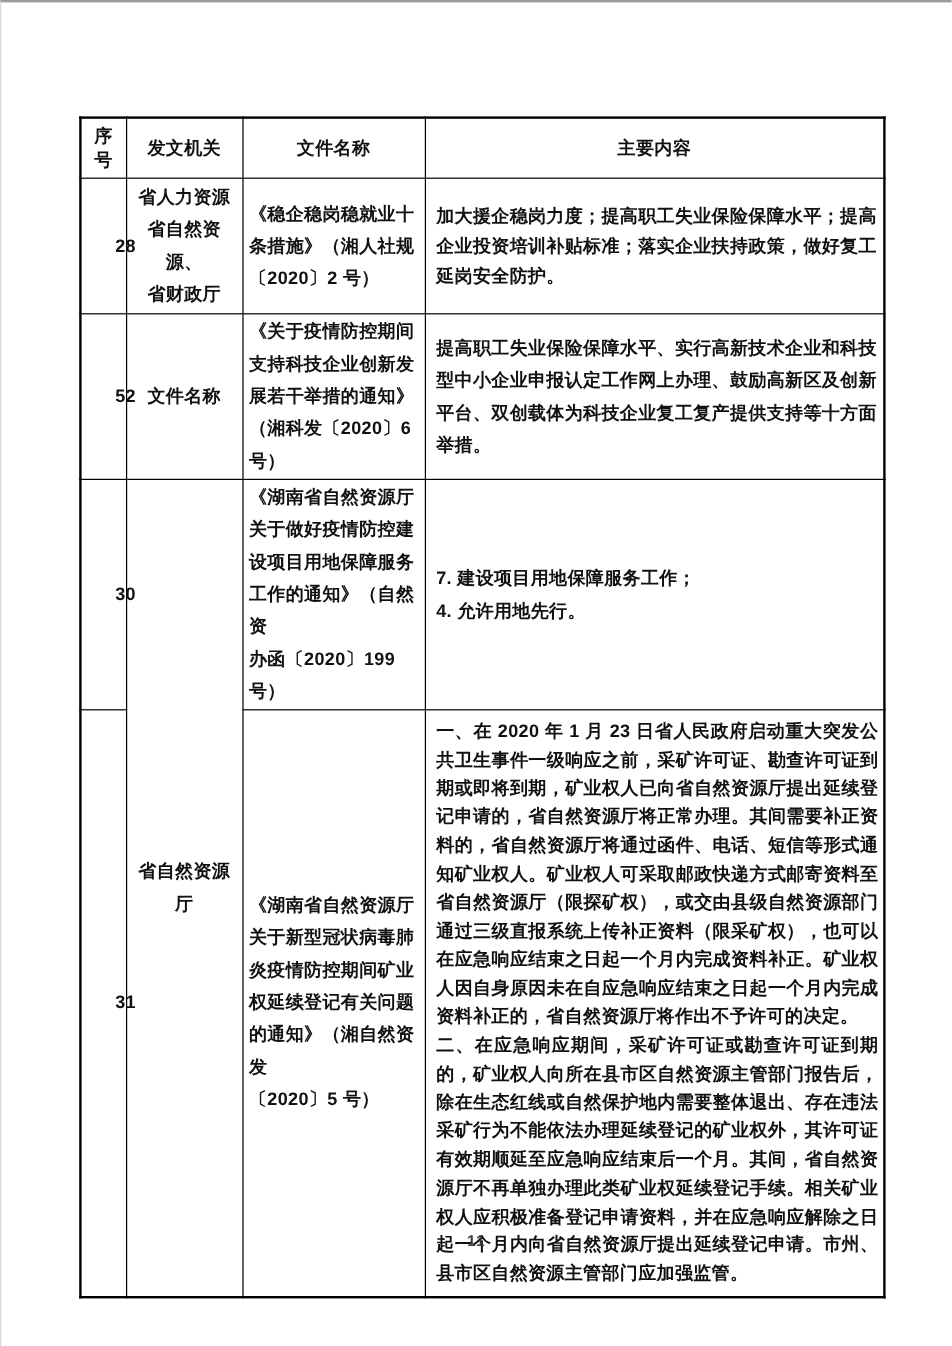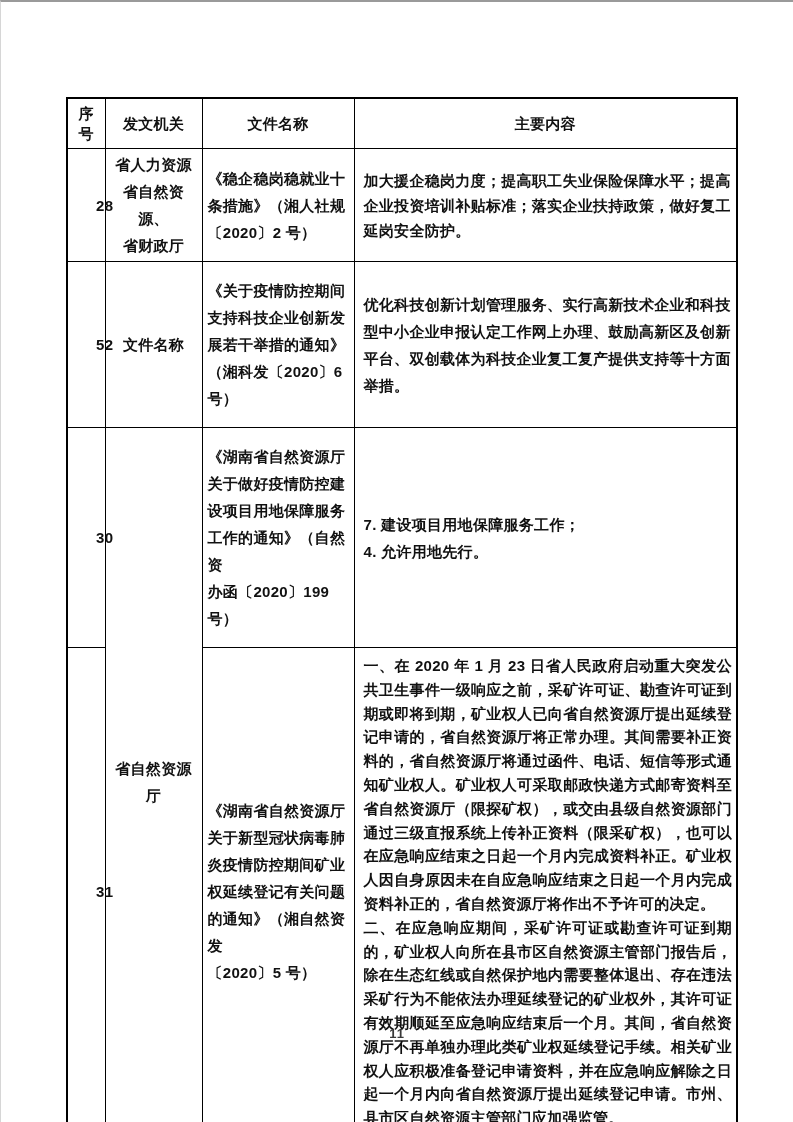--- a/index.html
+++ b/index.html
@@ -44,21 +44,21 @@
   td.no-cell { text-align: center; padding-left: 28px; }
   td.agency-cell {
     text-align: center;
     white-space: pre-line;
     line-height: 27px;
   }
   td.doc-cell {
     text-align: left;
     white-space: pre-line;
     line-height: 27px;
-    padding: 15px 5px;
+    padding: 1px 5px;
   }
   td.content-cell {
     text-align: left;
     padding: 6px 4px 6px 9px;
   }
   .lh25 { line-height: 25px; }
   .lh27 { line-height: 27px; }
   .dense p {
     margin: 0;
     line-height: 23.8px;
@@ -109,21 +109,21 @@
     </tr>
 
     <tr style="height:136px;">
       <td class="no-cell">52</td>
       <td class="agency-cell">文件名称</td>
       <td class="doc-cell">《关于疫情防控期间
 支持科技企业创新发
 展若干举措的通知》
 （湘科发〔2020〕6
 号）</td>
-      <td class="content-cell lh27">优化科技创新计划管理服务、实行高新技术企业和科技型中小企业申报认定工作网上办理、鼓励高新区及创新平台、双创载体为科技企业复工复产提供支持等十方面举措。</td>
+      <td class="content-cell lh27">提高职工失业保险保障水平、实行高新技术企业和科技型中小企业申报认定工作网上办理、鼓励高新区及创新平台、双创载体为科技企业复工复产提供支持等十方面举措。</td>
     </tr>
 
     <tr style="height:126px;">
       <td class="no-cell">30</td>
       <td class="agency-cell" rowspan="2">省自然资源
 厅</td>
       <td class="doc-cell">《湖南省自然资源厅
 关于做好疫情防控建
 设项目用地保障服务
 工作的通知》（自然资

